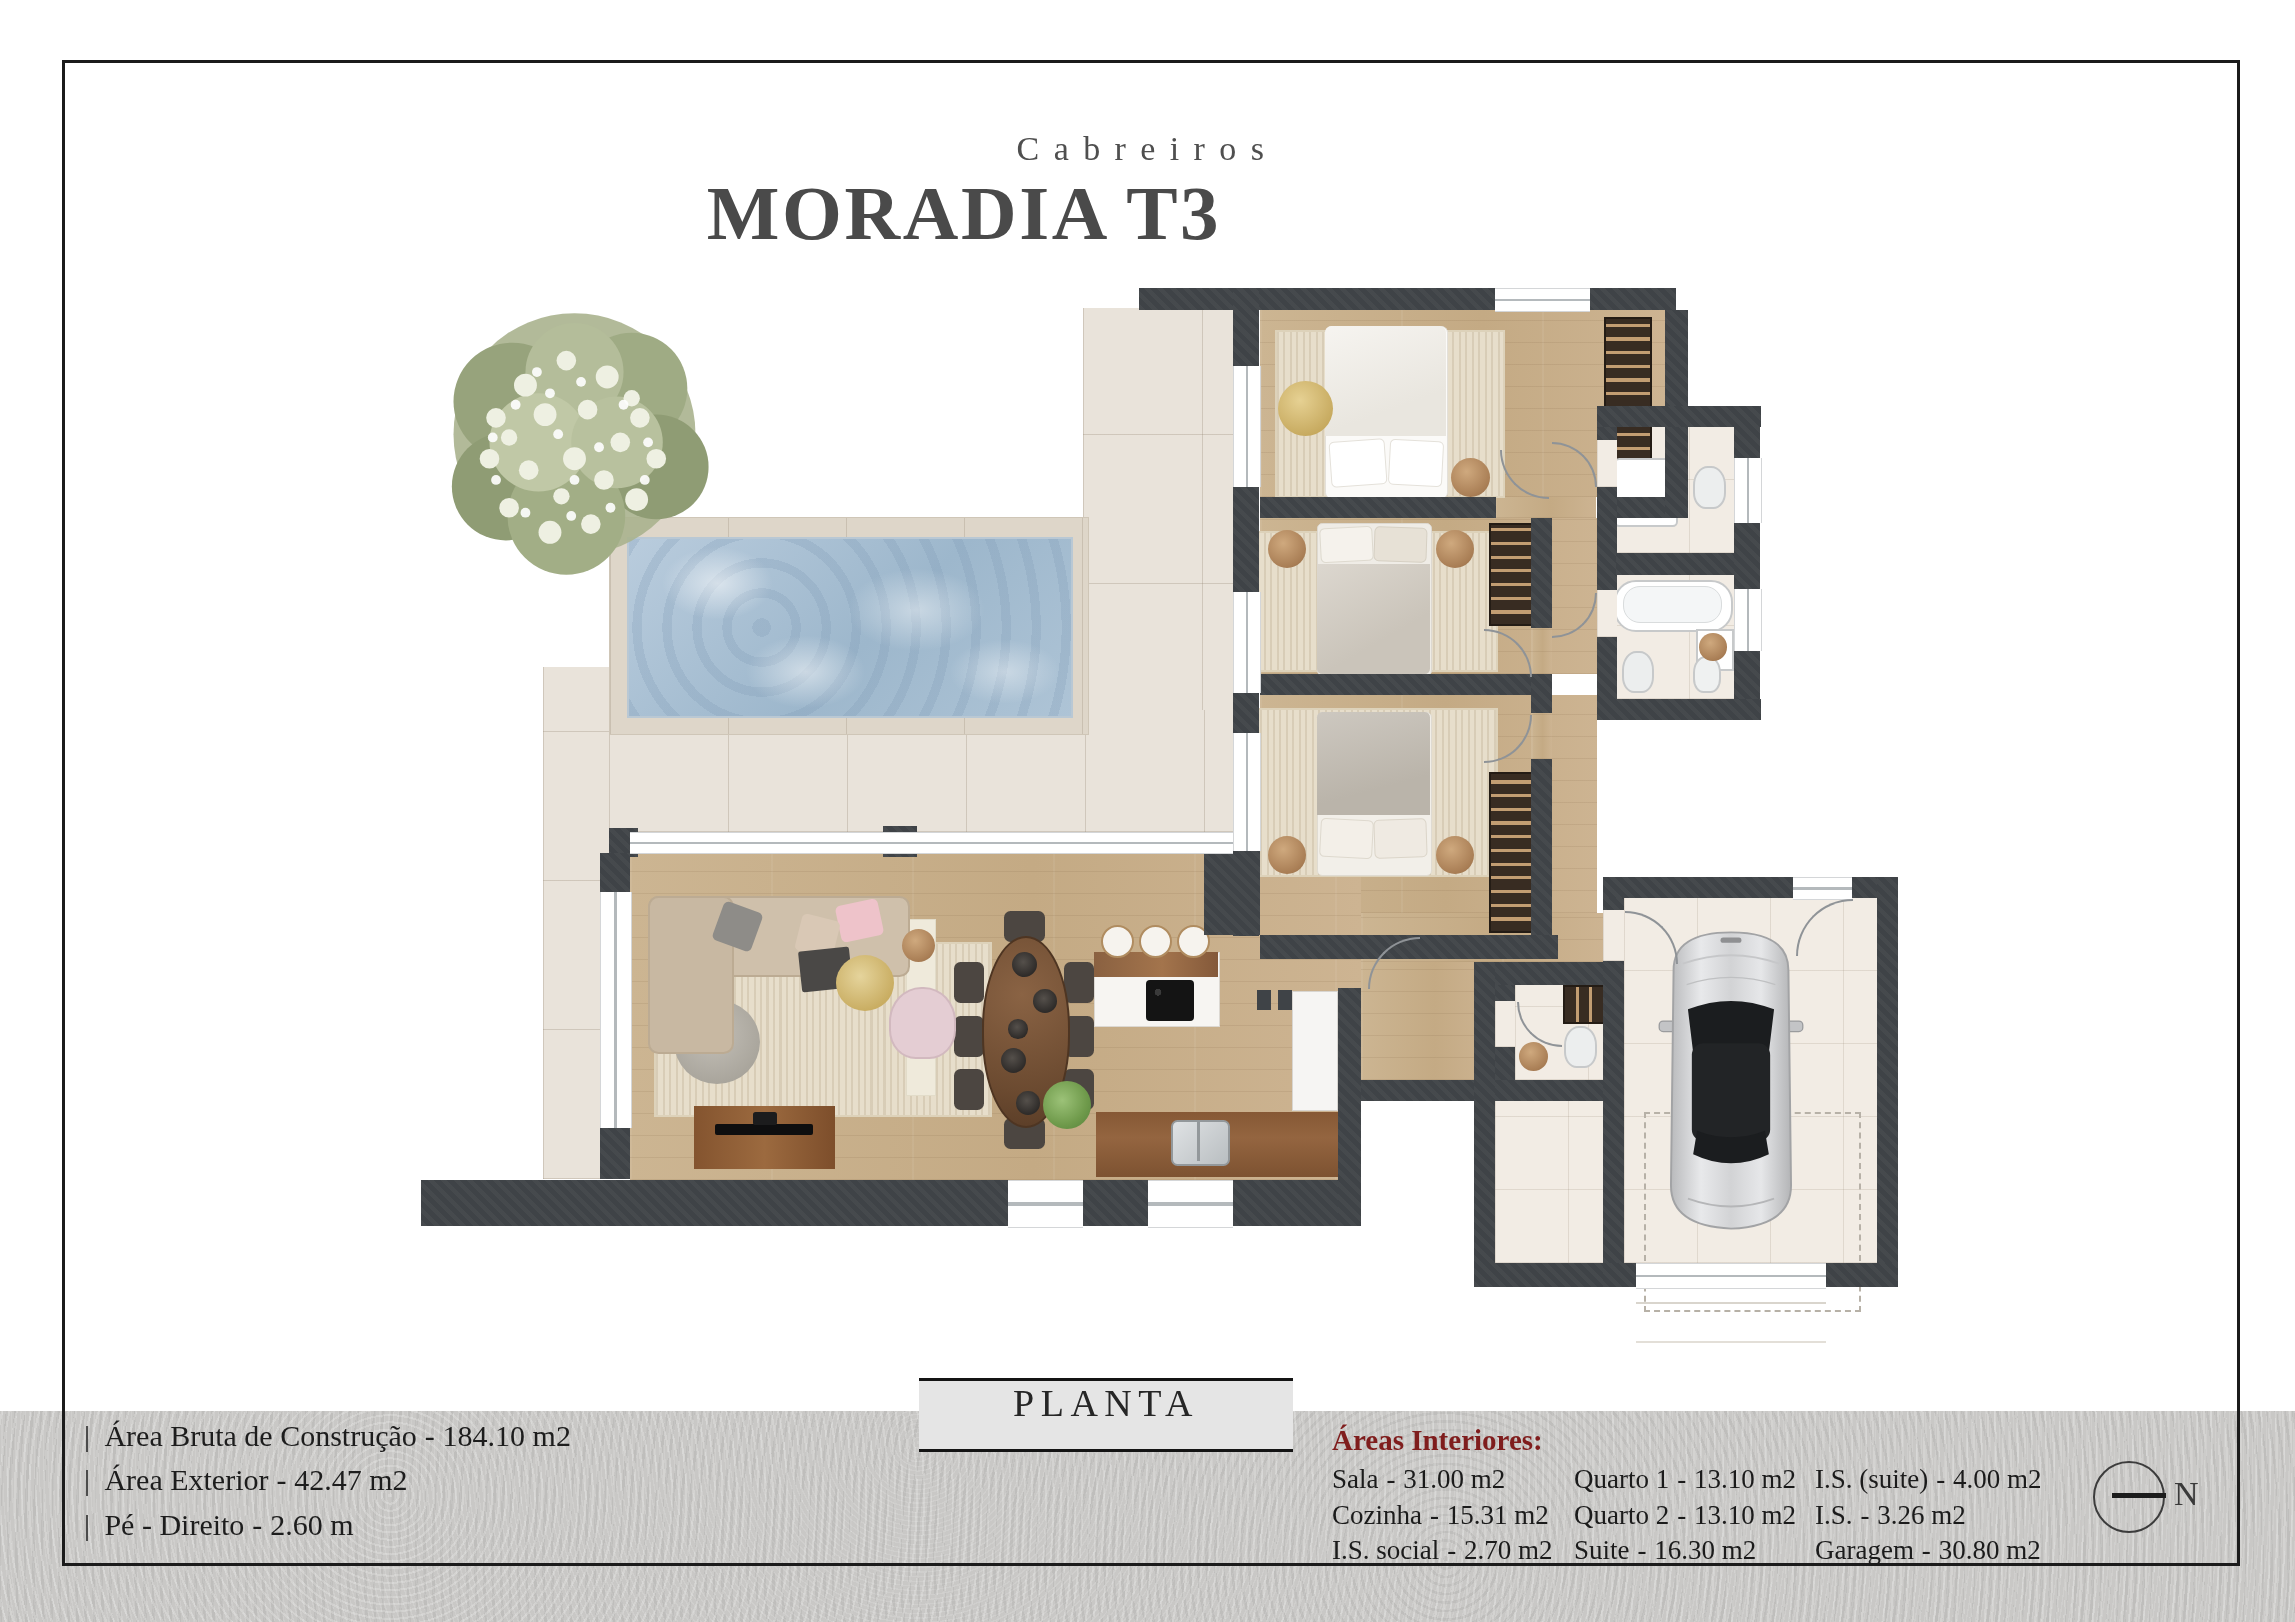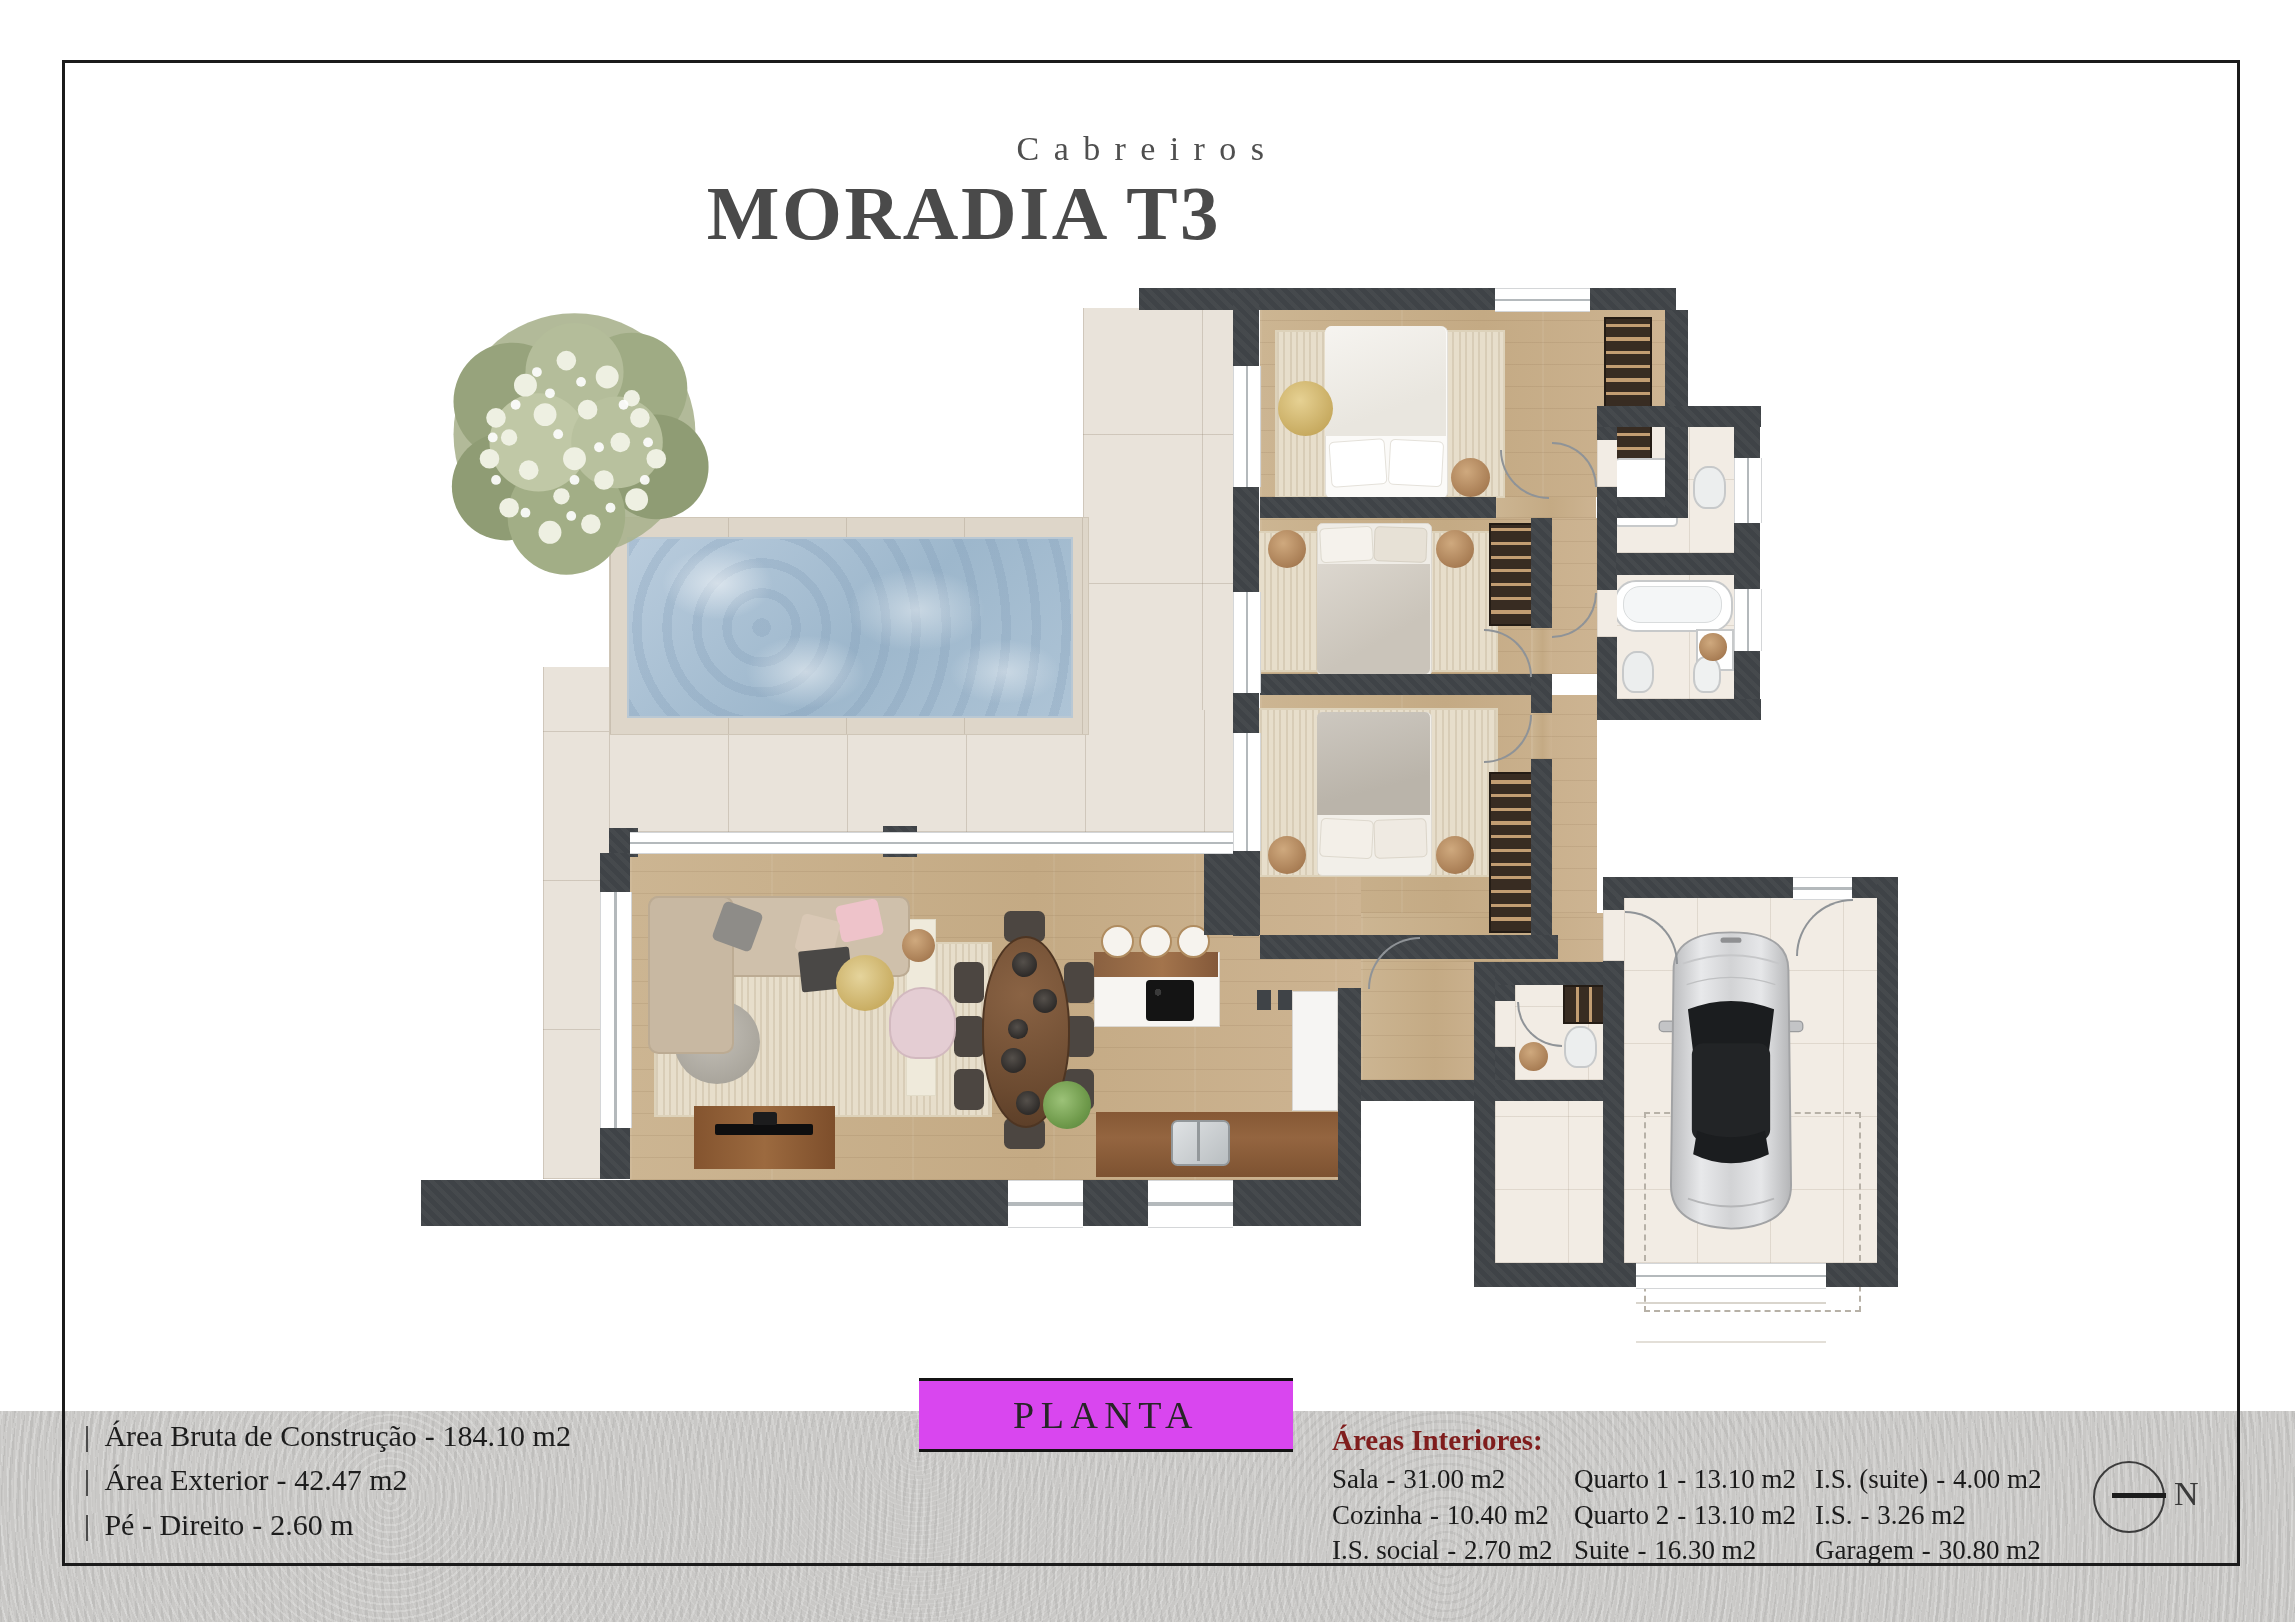--- a/index.html
+++ b/index.html
@@ -10,21 +10,21 @@
   #band{left:0;top:1411px;width:2295px;height:211px;background:#c9c8c6;
     background-image:
       repeating-radial-gradient(circle at 17% 40%, rgba(255,255,255,.20) 0 2px, rgba(255,255,255,0) 2px 7.2px),
       repeating-radial-gradient(circle at 63% 70%, rgba(118,118,116,.12) 0 2.6px, rgba(118,118,116,0) 2.6px 8.5px),
       repeating-radial-gradient(circle at 40% 15%, rgba(255,255,255,.12) 0 1.3px, rgba(255,255,255,0) 1.3px 4.6px);}
   #frame{left:62px;top:60px;width:2172px;height:1500px;border:3.3px solid #1b1b1b;z-index:30;pointer-events:none;}
   
   #brand{left:0;top:130px;width:2295px;text-align:center;font-size:34px;letter-spacing:14.4px;color:#4f4f4f;z-index:5;}
   #title{left:0;top:169px;width:1928px;text-align:center;font-size:77px;font-weight:bold;letter-spacing:2.6px;color:#4a4a4a;z-index:5;}
   
-  #plantaBox{left:919px;top:1378px;width:374px;height:68px;background:#d946ef;border-top:3.3px solid #141414;border-bottom:3.3px solid #141414;z-index:12;display:flex;align-items:center;justify-content:center;}
+  #plantaBox{left:919px;top:1378px;width:374px;height:68px;background:#e5e5e5;border-top:3.3px solid #141414;border-bottom:3.3px solid #141414;z-index:12;display:flex;justify-content:center;}
   #plantaBox span{font-size:38px;letter-spacing:6.5px;color:#262626;}
   
   .specline{font-size:30px;color:#1d1d1d;z-index:12;white-space:nowrap;}
   .specline .pipe{margin-right:14.4px;}
   .sep{margin:0 7.9px;}
   #areasHead{font-size:29px;color:#7f1d1d;z-index:12;font-weight:bold;}
   .arealine{font-size:27px;color:#1b1b1b;z-index:12;white-space:nowrap;}
   
   #compassCircle{left:2093px;top:1461px;width:68px;height:68px;border:2px solid #3c3c3c;border-radius:50%;z-index:12;background:transparent;}
   #needle{left:2112px;top:1493px;width:54px;height:4.6px;background:#1c1c1c;z-index:13;}
@@ -343,21 +343,21 @@
   </div>
   <div class="abs specline" style="left:84px;top:1463px;">
     <span class="pipe">|</span><span>Área Exterior</span><span class="sep">-</span><span>42.47 m2</span>
   </div>
   <div class="abs specline" style="left:84px;top:1508px;">
     <span class="pipe">|</span><span>Pé - Direito</span><span class="sep">-</span><span>2.60 m</span>
   </div>
 
   <div id="areasHead" class="abs" style="left:1332px;top:1424px;">Áreas Interiores:</div>
   <div class="abs arealine" style="left:1332px;top:1464px;"><span>Sala</span><span class="sep">-</span><span>31.00 m2</span></div>
-  <div class="abs arealine" style="left:1332px;top:1500px;"><span>Cozinha</span><span class="sep">-</span><span>10.40 m2</span></div>
+  <div class="abs arealine" style="left:1332px;top:1500px;"><span>Cozinha</span><span class="sep">-</span><span>15.31 m2</span></div>
   <div class="abs arealine" style="left:1332px;top:1535px;"><span>I.S. social</span><span class="sep">-</span><span>2.70 m2</span></div>
   <div class="abs arealine" style="left:1574px;top:1464px;"><span>Quarto 1</span><span class="sep">-</span><span>13.10 m2</span></div>
   <div class="abs arealine" style="left:1574px;top:1500px;text-align:right;"><span>Quarto 2</span><span class="sep">-</span><span>13.10 m2</span></div>
   <div class="abs arealine" style="left:1574px;top:1535px;"><span>Suite</span><span class="sep">-</span><span>16.30 m2</span></div>
   <div class="abs arealine" style="left:1815px;top:1464px;"><span>I.S. (suite)</span><span class="sep">-</span><span>4.00 m2</span></div>
   <div class="abs arealine" style="left:1815px;top:1500px;"><span>I.S.</span><span class="sep">-</span><span>3.26 m2</span></div>
   <div class="abs arealine" style="left:1815px;top:1535px;"><span>Garagem</span><span class="sep">-</span><span>30.80 m2</span></div>
 
   <div id="compassCircle" class="abs"></div>
   <div id="needle" class="abs"></div>

